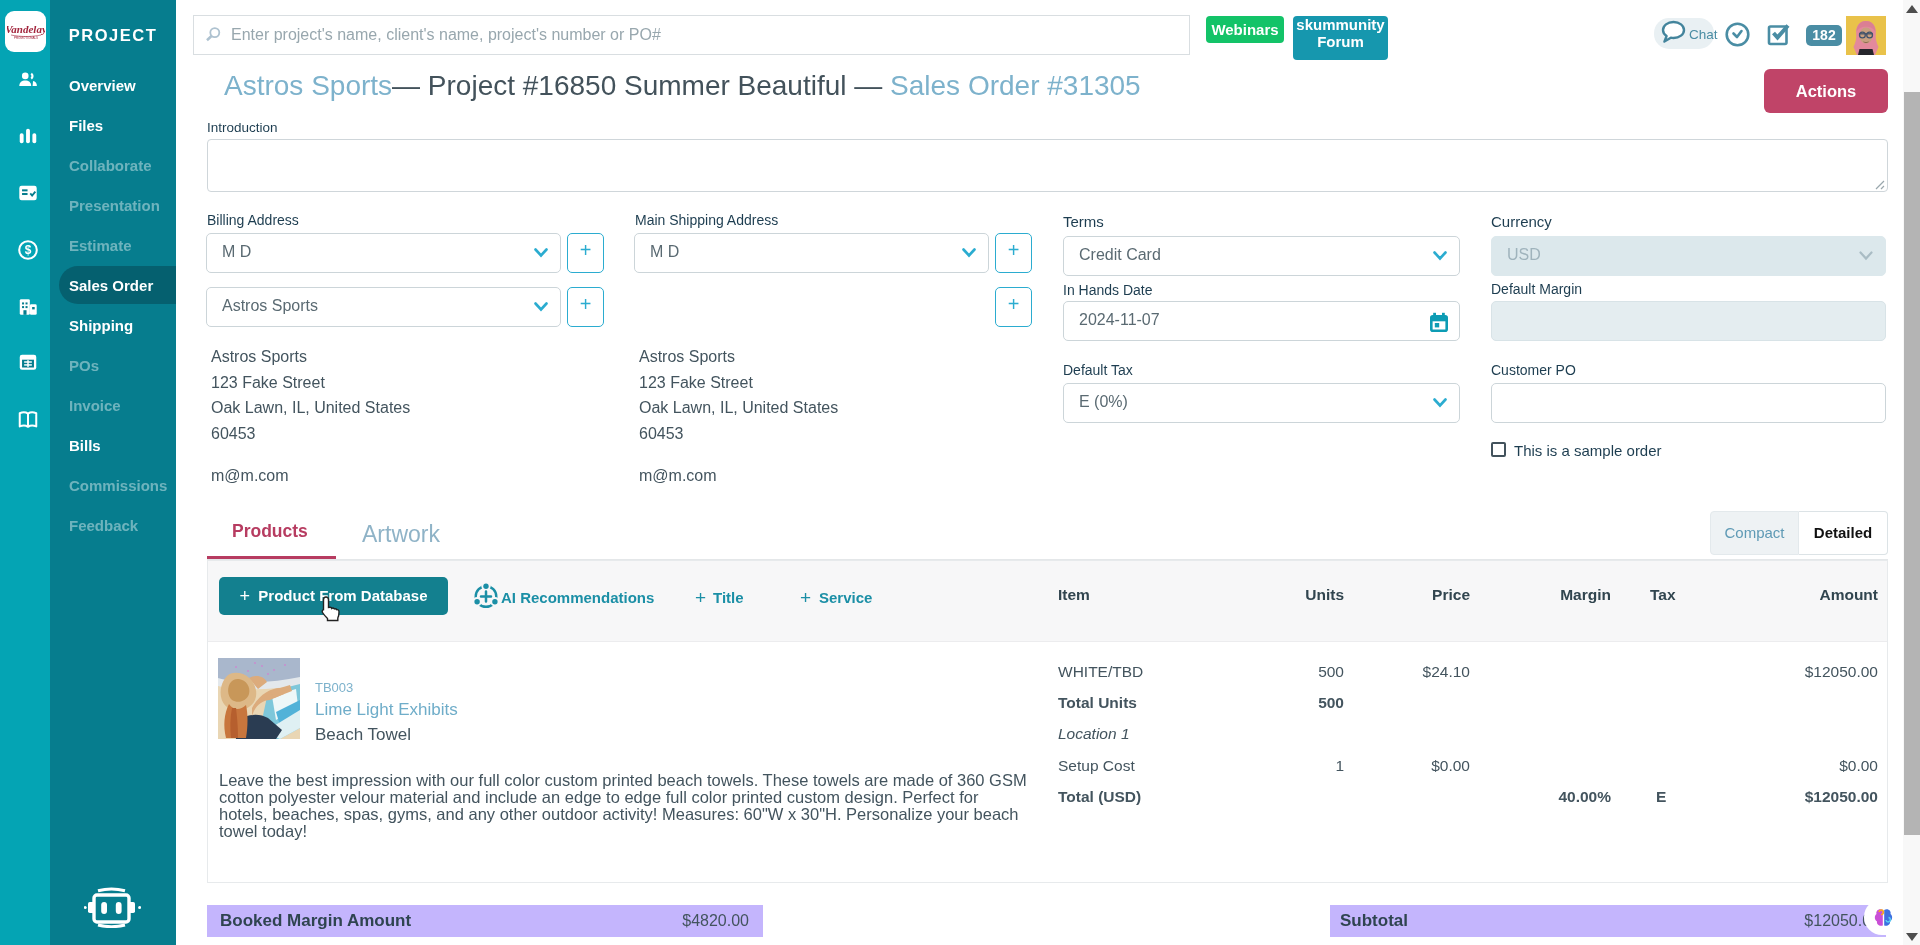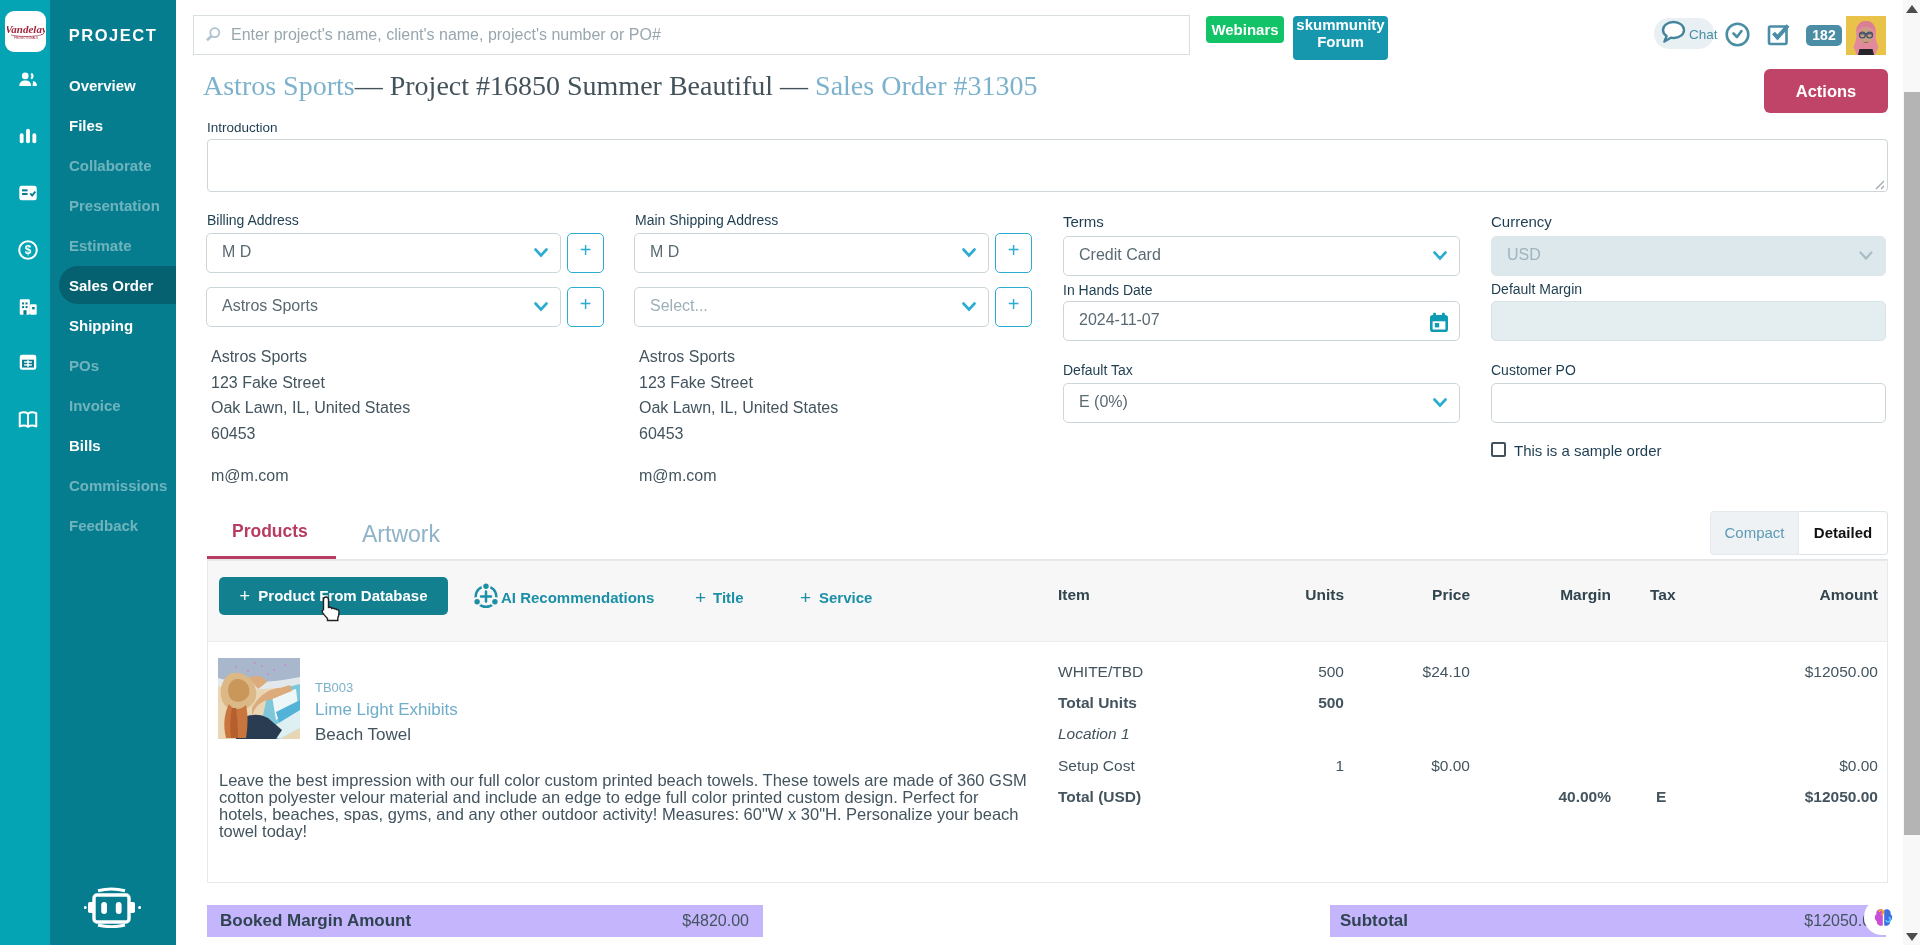--- a/index.html
+++ b/index.html
@@ -16,21 +16,21 @@
 .railsvg{position:absolute;left:17px;width:22px;height:22px}
 
 #search{left:193px;top:15px;width:997px;height:40px;border:1px solid #d9dee1;border-radius:0;background:#fff}
 #search span{position:absolute;left:37px;top:10px;font-size:16px;color:#98a7ae}
 .btn{position:absolute;border-radius:4px;color:#fff;font-weight:bold;font-size:15px;text-align:center}
 #webinars{left:1206px;top:16px;width:78px;height:27px;background:#13c368;line-height:27px}
 #forum{left:1293px;top:16px;width:95px;height:44px;background:#1697ae;line-height:17px;padding-top:0}
 #chatpill{left:1654px;top:18px;width:60px;height:31px;background:#e9f0f3;border-radius:15px}
 #badge{left:1806px;top:25px;width:36px;height:21px;background:#4a8da4;border-radius:5px;color:#fff;font-weight:bold;font-size:14px;text-align:center;line-height:21px}
 #avatar{left:1846px;top:16px;width:40px;height:39px;overflow:hidden}
-#heading{left:203px;top:70px;width:1500px;font-family:Liberation Serif, serif;font-size:28px;color:#43525b;white-space:nowrap}
+#heading{left:224px;top:70px;width:1500px;font-family:Liberation Sans, sans-serif;font-size:28px;color:#43525b;white-space:nowrap}
 #heading .lk{color:#7db2cc}
 #actions{left:1764px;top:69px;width:124px;height:44px;background:#c04468;line-height:44px;font-size:16.5px;border-radius:6px}
 .lbl{position:absolute;font-size:14px;font-weight:normal;color:#1d3d50;white-space:nowrap}
 .inp{position:absolute;background:#fff;border:1px solid #ccd5d9;border-radius:5px}
 .inp .tx{position:absolute;left:15px;top:9px;font-size:16px;color:#5a6a72;white-space:nowrap}
 .inp .ph{color:#9db0b8}
 .plus{position:absolute;width:37px;height:40px;border:1px solid #2bacd0;border-radius:5px;background:#fff}
 .plus:after{content:"+";position:absolute;left:0;right:0;top:5px;text-align:center;font-size:20px;color:#2bacd0;font-weight:400}
 .addr{position:absolute;font-size:16px;color:#43545e;line-height:25.5px;white-space:nowrap}
 .chev{position:absolute;right:12px;top:14px;width:14px;height:10px}
@@ -89,26 +89,20 @@
 <div class="addr" style="left:211px;top:463px">m@m.com</div>
 
 <div class="lbl" style="left:635px;top:212px">Main Shipping Address</div>
 <div class="inp" style="left:634px;top:233px;width:355px;height:40px">
       <span class="tx">M D</span>
       <svg class="chev" viewBox="0 0 14 10">
         <path d="M1.5 1.5 L7 7.5 L12.5 1.5" fill="none" stroke="#2bacd0" stroke-width="2.6" stroke-linecap="round"></path>
       </svg>
     </div>
 <div class="plus" style="left:995px;top:233px"></div>
-<div class="inp" style="left:634px;top:287px;width:355px;height:40px">
-      <span class="tx ph">Select...</span>
-      <svg class="chev" viewBox="0 0 14 10">
-        <path d="M1.5 1.5 L7 7.5 L12.5 1.5" fill="none" stroke="#2bacd0" stroke-width="2.6" stroke-linecap="round"></path>
-      </svg>
-    </div>
 <div class="plus" style="left:995px;top:287px"></div>
 <div class="addr" style="left:639px;top:344px">Astros Sports<br>123 Fake Street<br>Oak Lawn, IL, United States<br>60453</div>
 <div class="addr" style="left:639px;top:463px">m@m.com</div>
 
 <div class="lbl" style="left:1063px;top:213px;font-size:15px">Terms</div>
 <div class="inp" style="left:1063px;top:236px;width:397px;height:40px">
       <span class="tx">Credit Card</span>
       <svg class="chev" viewBox="0 0 14 10">
         <path d="M1.5 1.5 L7 7.5 L12.5 1.5" fill="none" stroke="#2bacd0" stroke-width="2.6" stroke-linecap="round"></path>
       </svg>

